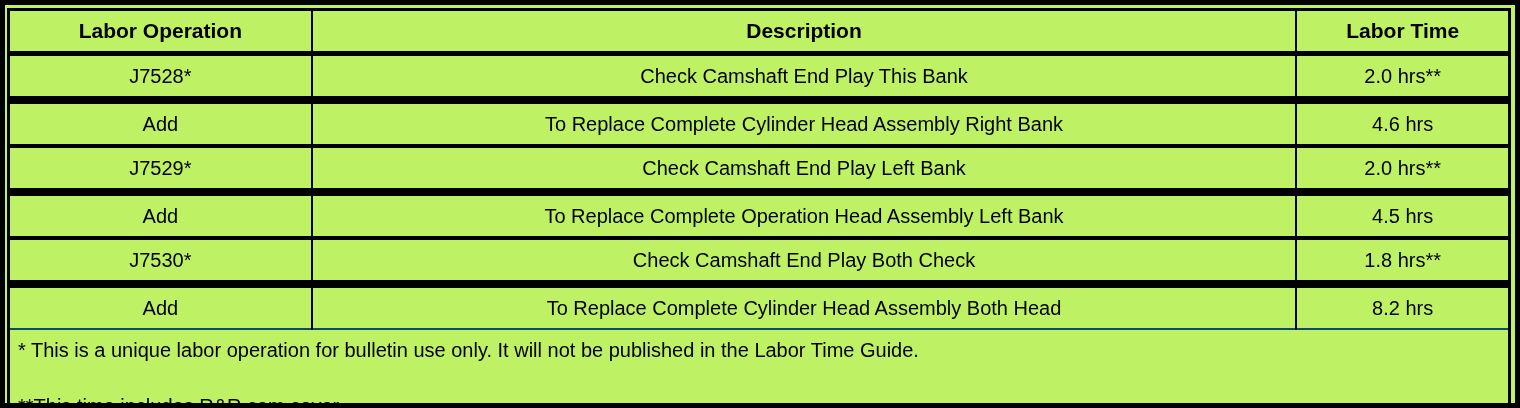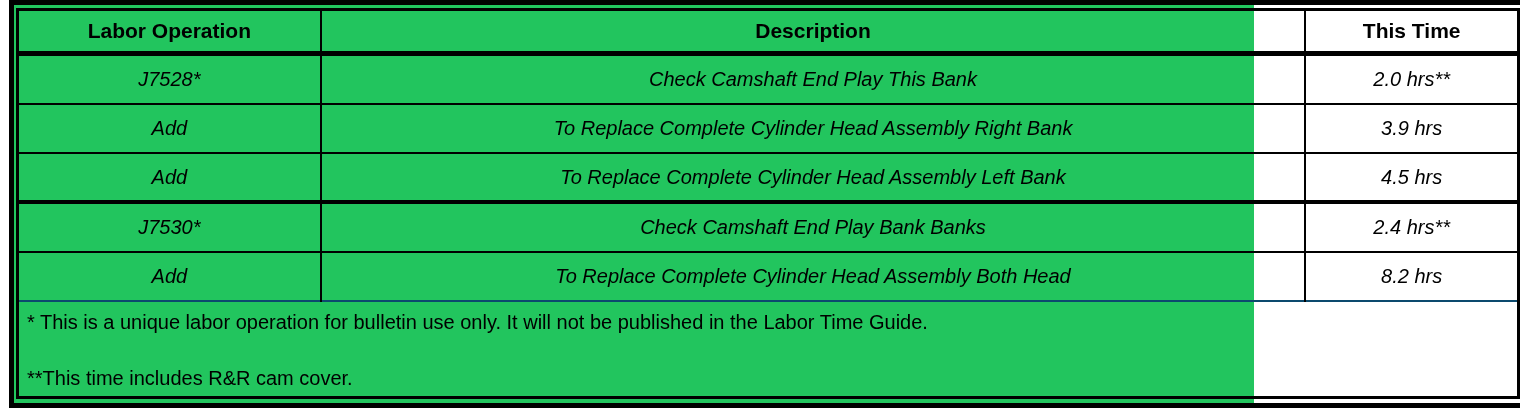--- a/index.html
+++ b/index.html
@@ -1,28 +1,27 @@
 <!DOCTYPE html>
 <html><head>
 <meta charset="utf-8">
 <style>
   html, body {
     margin: 0;
     padding: 0;
     background: #ffffff;
   }
   .page {
-    width: 1245px;
+    width: 1520px;
     height: 408px;
     box-sizing: border-box;
     position: relative;
-    background: #22c55e;
+    background: #bef264;
     font-family: "Liberation Sans", sans-serif;
     color: #000000;
-    margin-left: 9px;
   }
   .outer-frame {
     position: absolute;
     left: 0;
     top: 0;
     width: 1520px;
     height: 408px;
     box-sizing: border-box;
     border: 5px solid #000000;
     padding: 3px 4px 4px 2px;
@@ -52,24 +51,23 @@
     border-bottom: 5px solid #000000;
   }
   thead th + th,
   tbody td + td {
     border-left: 2px solid #000000;
   }
   tbody td {
     height: 40px;
     font-size: 20px;
     font-weight: normal;
-    font-style: italic;
   }
   tbody tr {
-    border-top: 2px solid #000000;
+    border-top: 8px solid #000000;
   }
   tbody tr:first-child {
     border-top: none;
   }
   
   tbody tr.group-start {
     border-top: 4px solid #000000;
   }
   tfoot tr {
     border-top: 2px solid #0c4a6e;
@@ -95,43 +93,48 @@
     <table class="labor-table">
       <colgroup>
         <col class="col-op">
         <col class="col-desc">
         <col class="col-time">
       </colgroup>
       <thead>
         <tr>
           <th>Labor Operation</th>
           <th>Description</th>
-          <th>This Time</th>
+          <th>Labor Time</th>
         </tr>
       </thead>
       <tbody>
         <tr>
           <td>J7528*</td>
           <td>Check Camshaft End Play This Bank</td>
           <td>2.0 hrs**</td>
         </tr>
         <tr>
           <td>Add</td>
           <td>To Replace Complete Cylinder Head Assembly Right Bank</td>
-          <td>3.9 hrs</td>
+          <td>4.6 hrs</td>
+        </tr>
+        <tr class="group-start">
+          <td>J7529*</td>
+          <td>Check Camshaft End Play Left Bank</td>
+          <td>2.0 hrs**</td>
         </tr>
         <tr>
           <td>Add</td>
-          <td>To Replace Complete Cylinder Head Assembly Left Bank</td>
+          <td>To Replace Complete Operation Head Assembly Left Bank</td>
           <td>4.5 hrs</td>
         </tr>
         <tr class="group-start">
           <td>J7530*</td>
-          <td>Check Camshaft End Play Bank Banks</td>
-          <td>2.4 hrs**</td>
+          <td>Check Camshaft End Play Both Check</td>
+          <td>1.8 hrs**</td>
         </tr>
         <tr>
           <td>Add</td>
           <td>To Replace Complete Cylinder Head Assembly Both Head</td>
           <td>8.2 hrs</td>
         </tr>
       </tbody>
       <tfoot>
         <tr>
           <td colspan="3">

